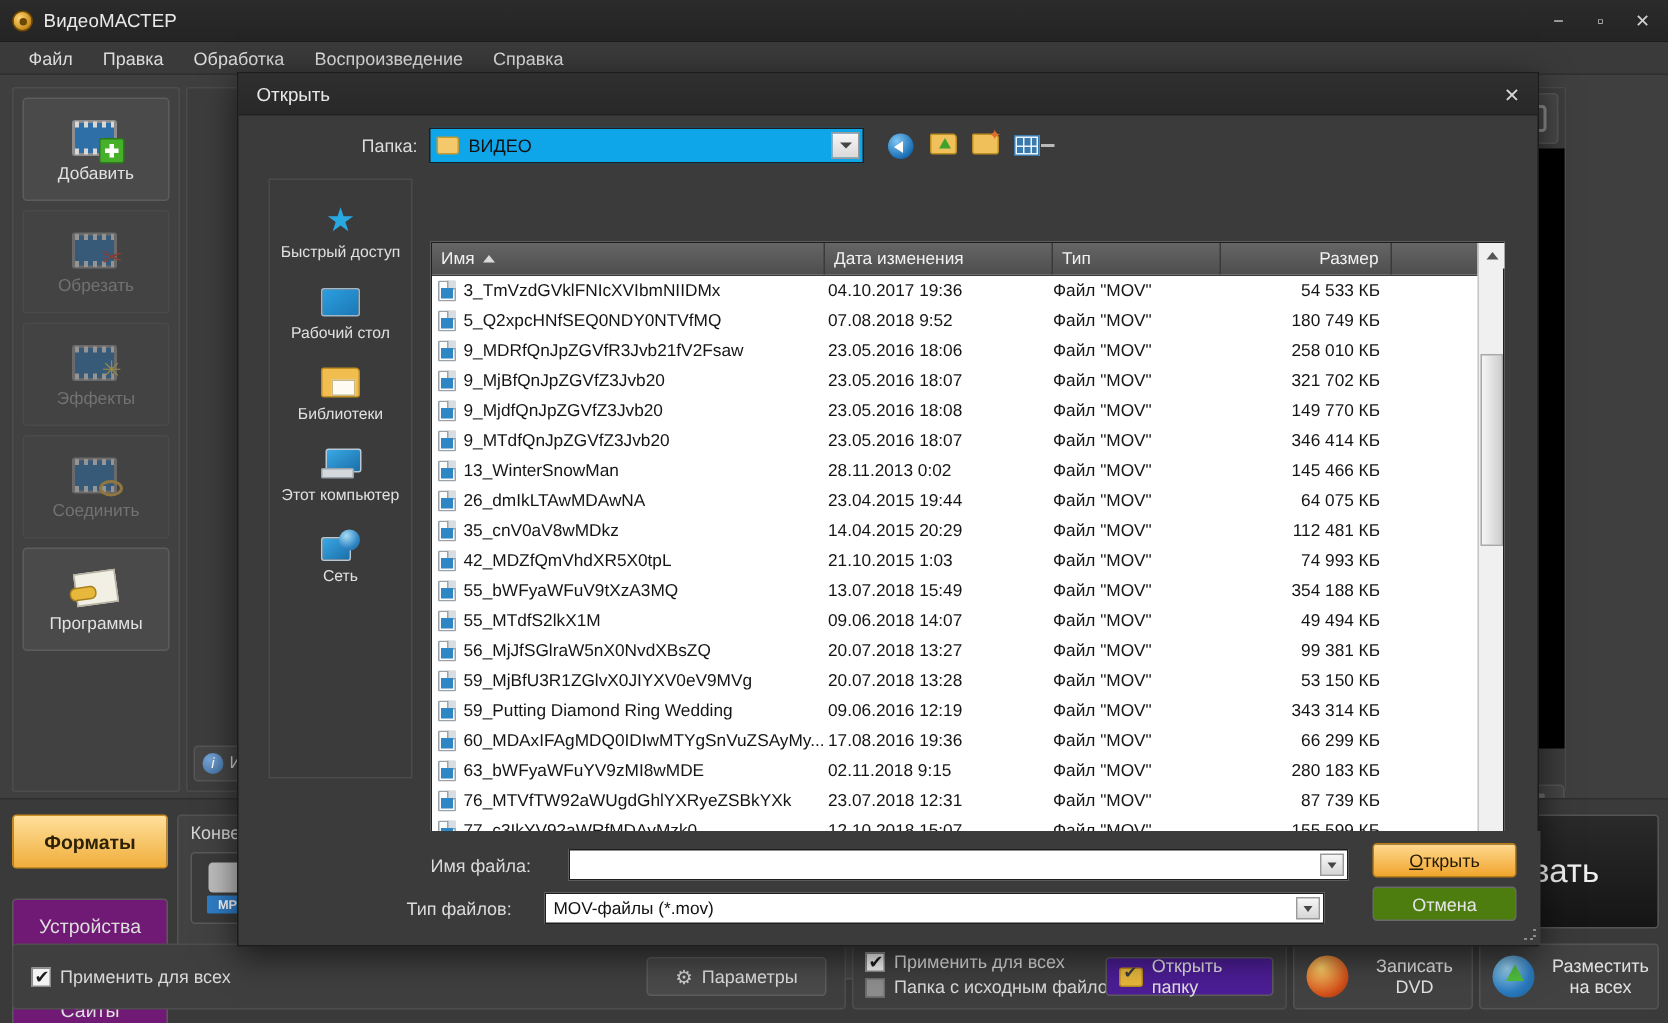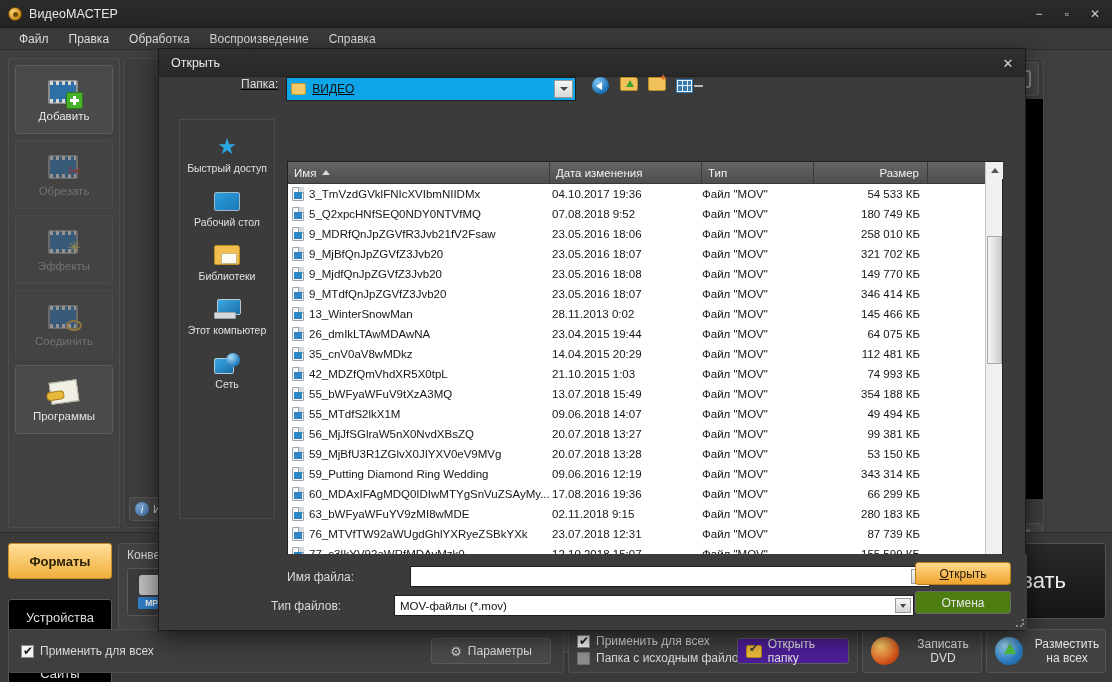--- a/index.html
+++ b/index.html
@@ -173,21 +173,21 @@
   .bottom {
     position: absolute; left: 0; top: 532px; width: 1112px; height: 150px;
     background: #3a3a3a; border-top: 1px solid #2f2f2f;
   }
   .tabcol {
     position: absolute; left: 8px; top: 10px; width: 104px;
     display: flex; flex-direction: column; gap: 20px;
   }
   .vtab {
     height: 36px; border: 1px solid #5a5a5a; border-radius: 3px;
-    background: #000000; color: #dedede; font-size: 13px;
+    background: #701a75; color: #dedede; font-size: 13px;
     display: flex; align-items: center; justify-content: center;
   }
   .vtab.active {
     background: linear-gradient(to bottom, #ffdf9a, #f0ae3c);
     border-color: #c98c23; color: #2d2206; font-weight: bold;
   }
 
   .fmtpanel {
     position: absolute; left: 118px; top: 10px; width: 560px; height: 110px;
     background: #424242; border: 1px solid #525252; border-radius: 3px;
@@ -294,21 +294,21 @@
     border-bottom: 1px solid #222;
   }
   .dlg-close {
     position: absolute; right: 4px; top: 3px; width: 26px; height: 22px;
     color: #d6d6d6; font-size: 13px;
     display: flex; align-items: center; justify-content: center;
   }
 
   .dlg-top {
     position: absolute; left: 0; top: 28px; width: 868px; height: 40px;
-    display: flex; align-items: flex-start; text-decoration: underline;
+    display: flex; align-items: center;
   }
   .folder-label { color: #dcdcdc; font-size: 12px; margin-left: 82px; }
   .folder-combo {
     margin-left: 8px; width: 290px; height: 24px; background: #0ea5e9;
     border: 1px solid #1e1e1e; display: flex; align-items: center; padding-left: 4px;
     position: relative;
   }
   .mini-folder {
     width: 15px; height: 12px; background: #f3c96b; border: 1px solid #c49a32;
     border-radius: 1px 2px 2px 2px; flex: none;
@@ -480,21 +480,21 @@
   .vs-thumb {
     position: absolute; top: 74px; left: 1px; width: 15px; height: 128px;
     background: linear-gradient(to right, #f6f6f6, #cdcdcd);
     border: 1px solid #a8a8a8;
   }
 
   .dlg-bottom {
     position: absolute; left: 0; bottom: 0; width: 868px; height: 76px;
     background: #3b3b3b;
   }
-  .fld-row { position: absolute; display: flex; align-items: center; gap: 31px; }
+  .fld-row { position: absolute; display: flex; align-items: center; }
   .fld-row .lbl {
     width: 92px; color: #dcdcdc; font-size: 12px; text-align: left;
   }
   .fld-input {
     width: 520px; height: 21px; background: #fff; border: 1px solid #1e1e1e;
     position: relative; display: flex; align-items: center; padding-left: 5px;
   }
   .fld-input .val { color: #111; font-size: 11.5px; }
   .fld-arrow {
     position: absolute; right: 2px; top: 2px; width: 16px; height: 15px;

